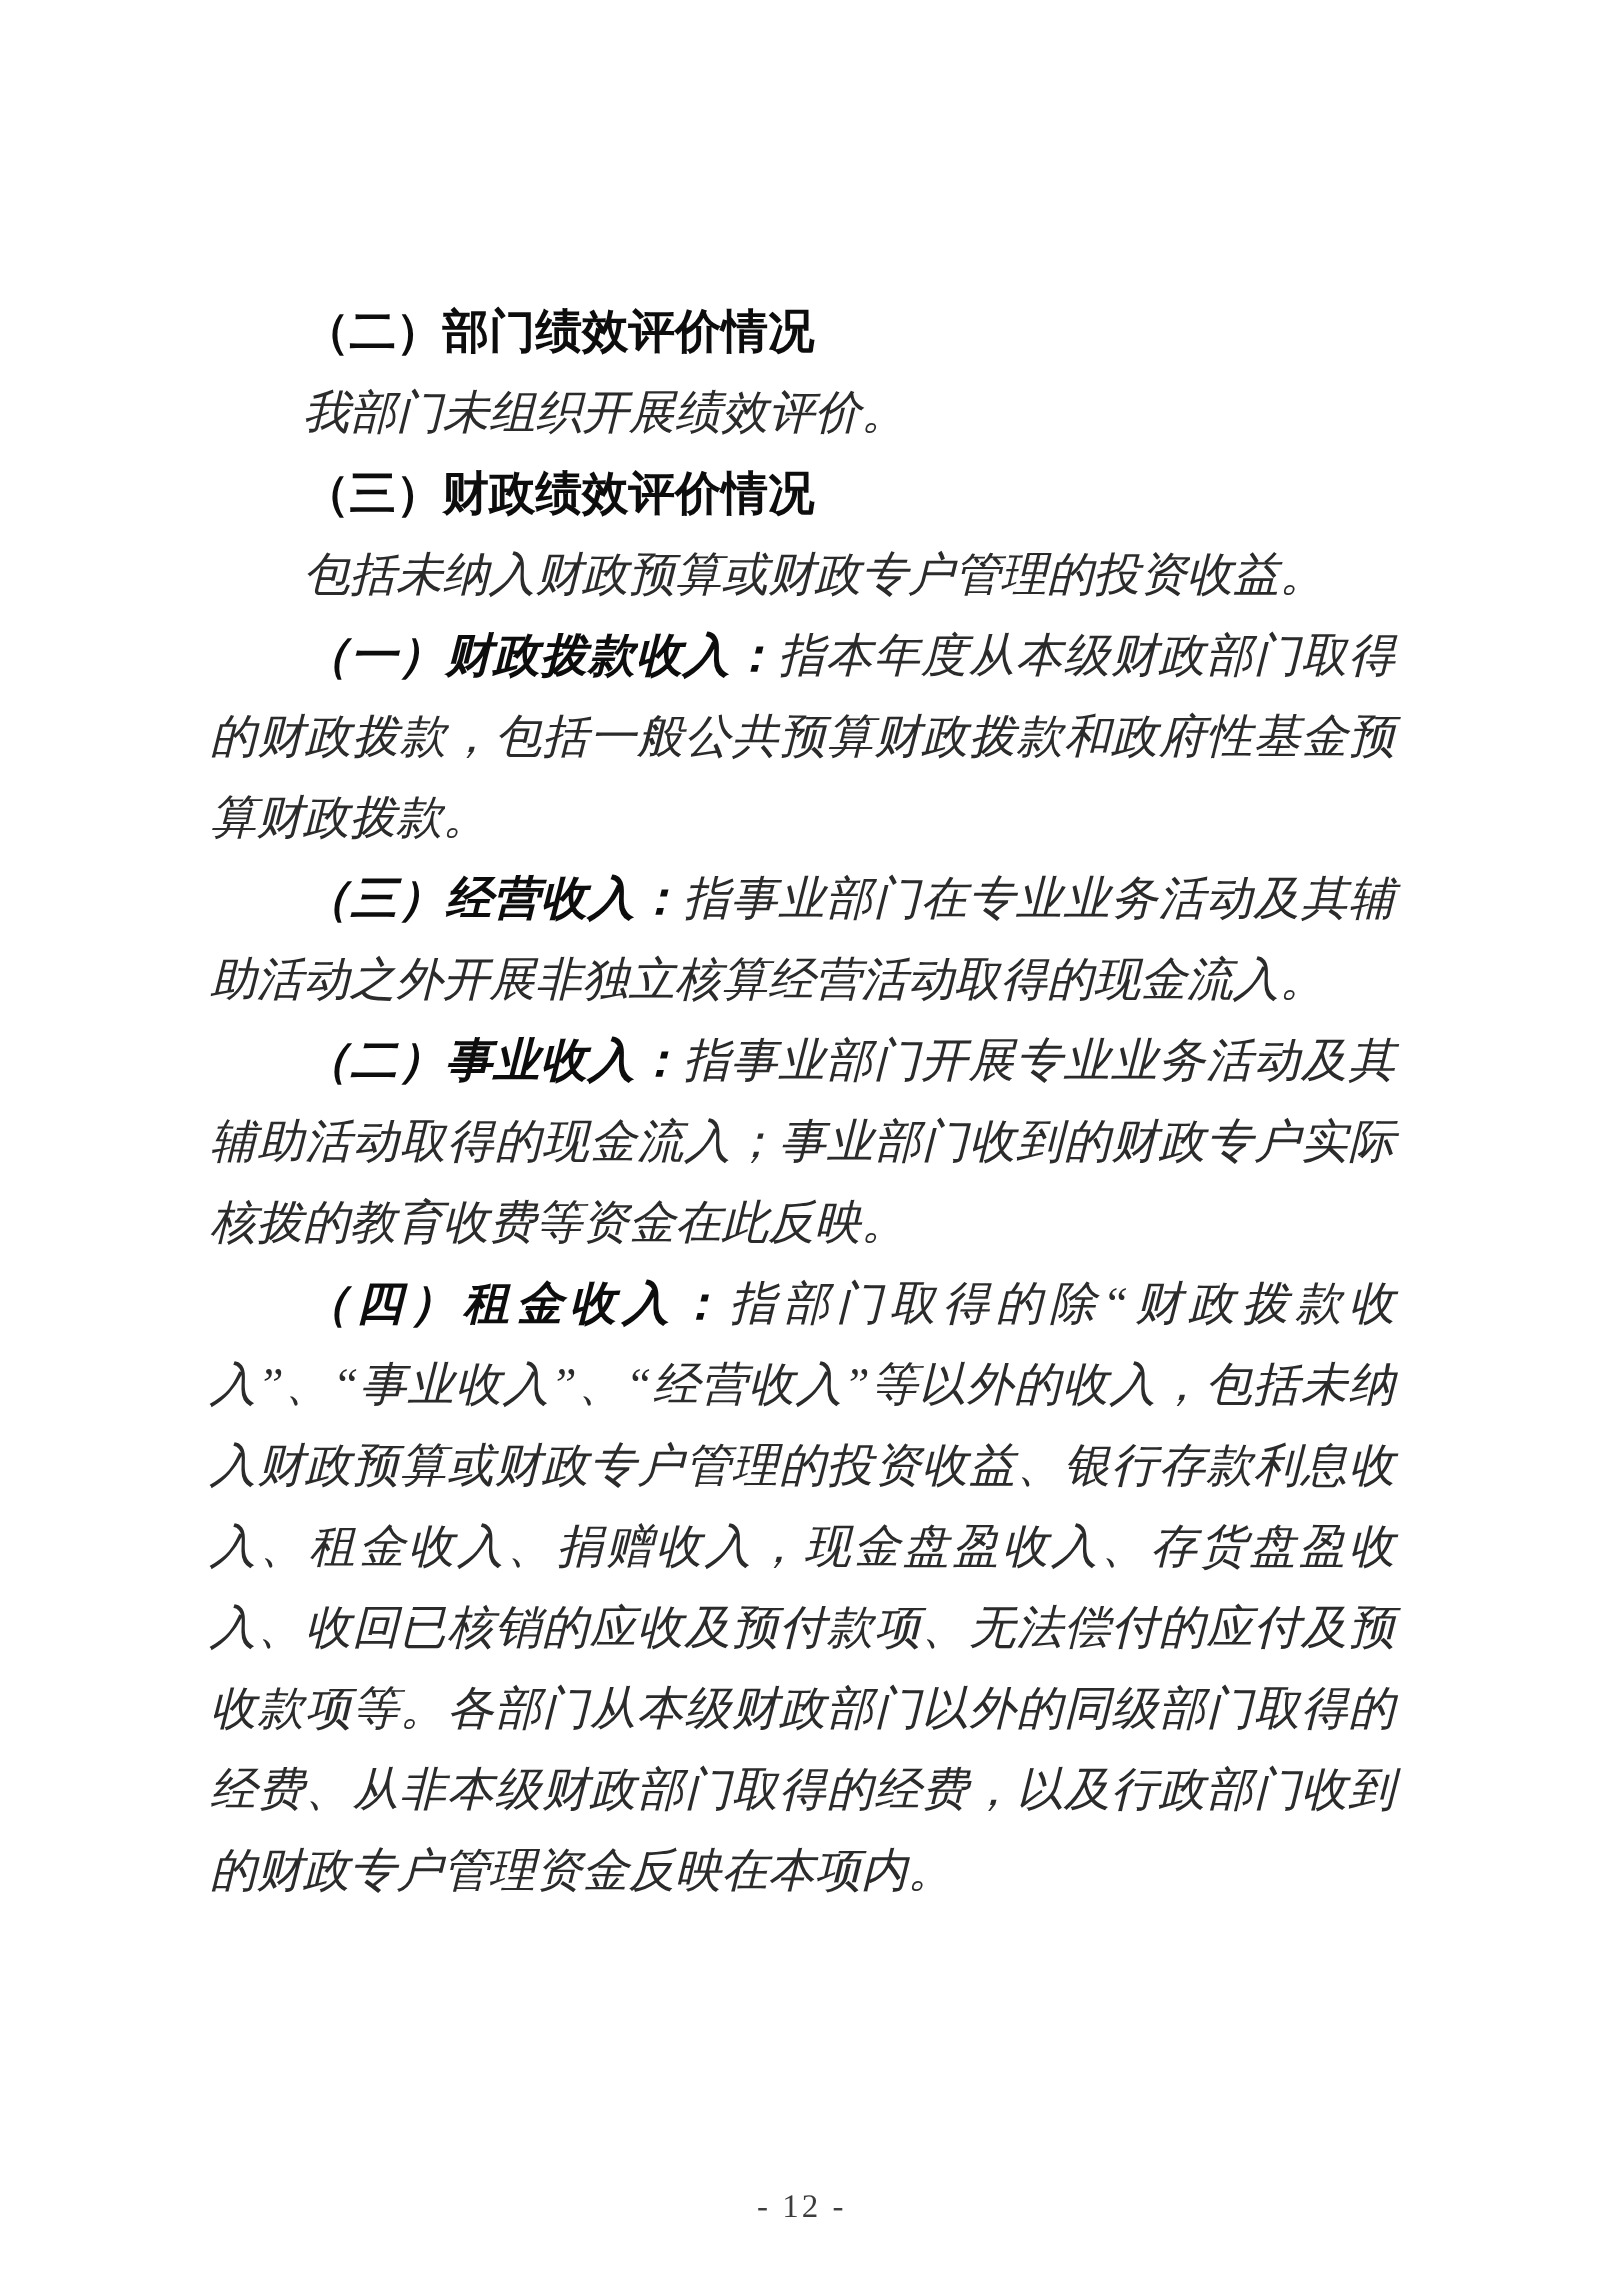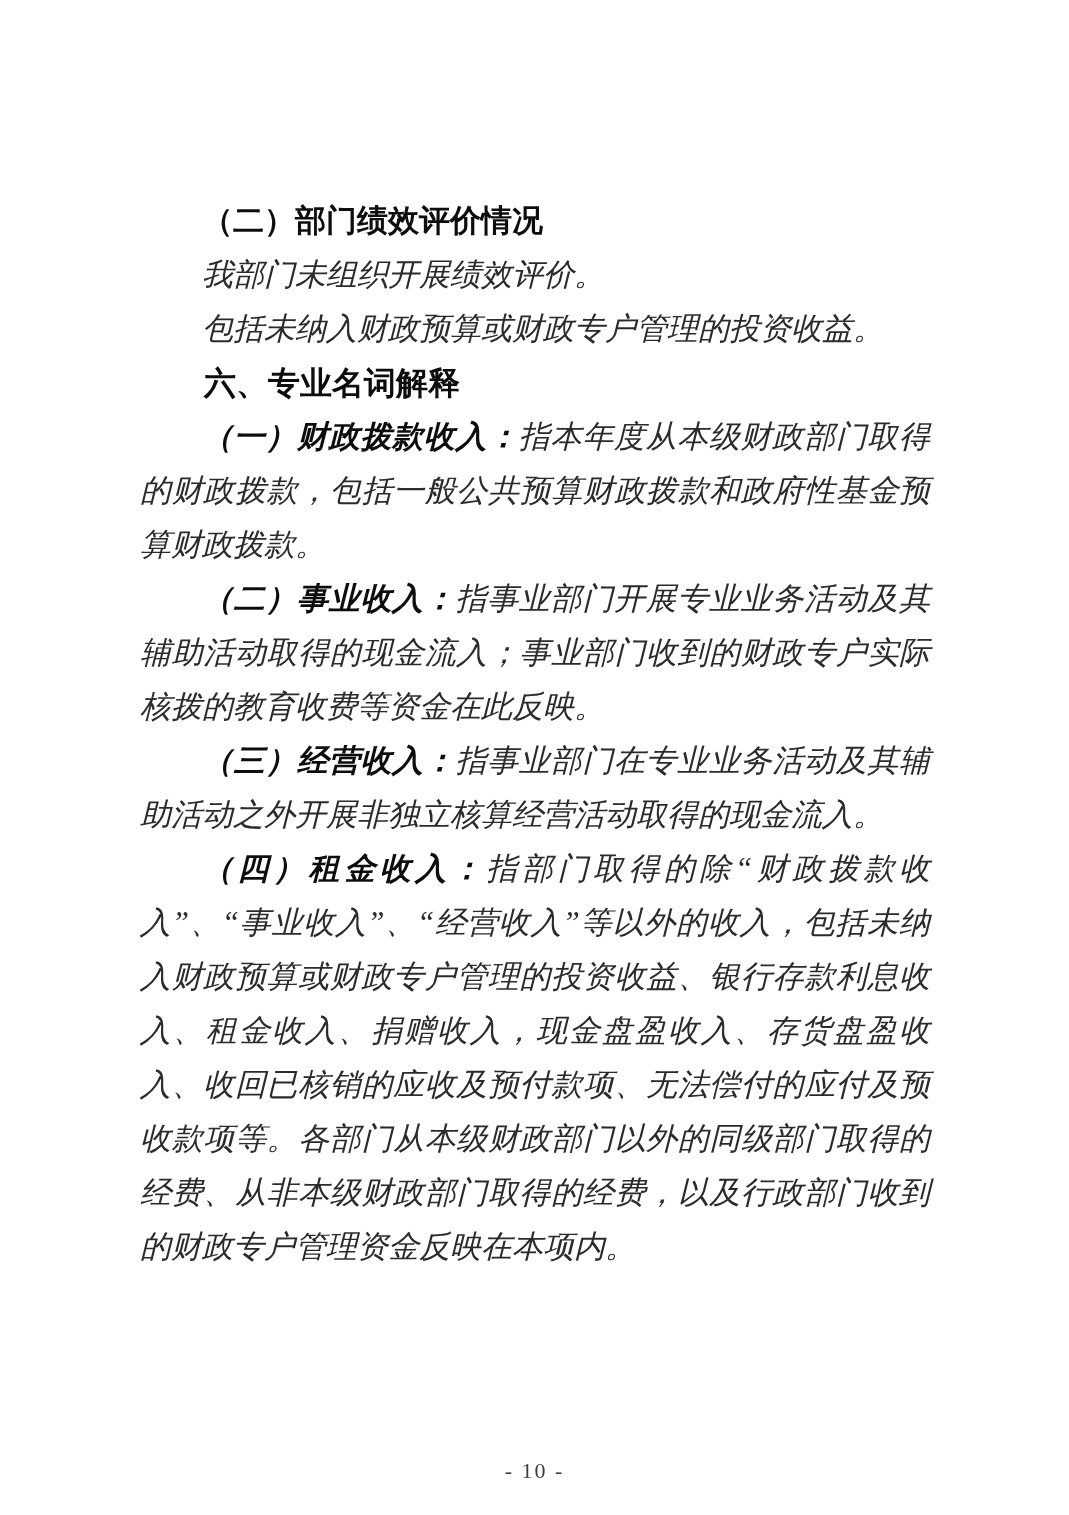--- a/index.html
+++ b/index.html
@@ -72,29 +72,29 @@
 </head>
 <body>
 
 <div class="page">
   <div class="content">
 
     <h3 class="h2">（二）部门绩效评价情况</h3>
 
     <p class="body">我部门未组织开展绩效评价。</p>
 
+    <h3 class="h2">（三）财政绩效评价情况</h3>
 
     <p class="body">包括未纳入财政预算或财政专户管理的投资收益。</p>
 
-    <h2 class="h1">六、专业名词解释</h2>
 
     <p class="body term"><span class="lead">（一）财政拨款收入：</span><span>指本年度从本级财政部门取得的财政拨款，包括一般公共预算财政拨款和政府性基金预算财政拨款。</span></p>
 
+    <p class="body term"><span class="lead">（三）经营收入：</span><span>指事业部门在专业业务活动及其辅助活动之外开展非独立核算经营活动取得的现金流入。</span></p>
+
     <p class="body term"><span class="lead">（二）事业收入：</span><span>指事业部门开展专业业务活动及其辅助活动取得的现金流入；事业部门收到的财政专户实际核拨的教育收费等资金在此反映。</span></p>
-
-    <p class="body term"><span class="lead">（三）经营收入：</span><span>指事业部门在专业业务活动及其辅助活动之外开展非独立核算经营活动取得的现金流入。</span></p>
 
     <p class="body term"><span class="lead">（四）租金收入：</span><span>指部门取得的除“财政拨款收入”、“事业收入”、“经营收入”等以外的收入，包括未纳入财政预算或财政专户管理的投资收益、银行存款利息收入、租金收入、捐赠收入，现金盘盈收入、存货盘盈收入、收回已核销的应收及预付款项、无法偿付的应付及预收款项等。各部门从本级财政部门以外的同级部门取得的经费、从非本级财政部门取得的经费，以及行政部门收到的财政专户管理资金反映在本项内。</span></p>
 
   </div>
 
-  <div class="pagenum">- 10 -</div>
+  <div class="pagenum">- 12 -</div>
 </div>
 
 </body></html>

